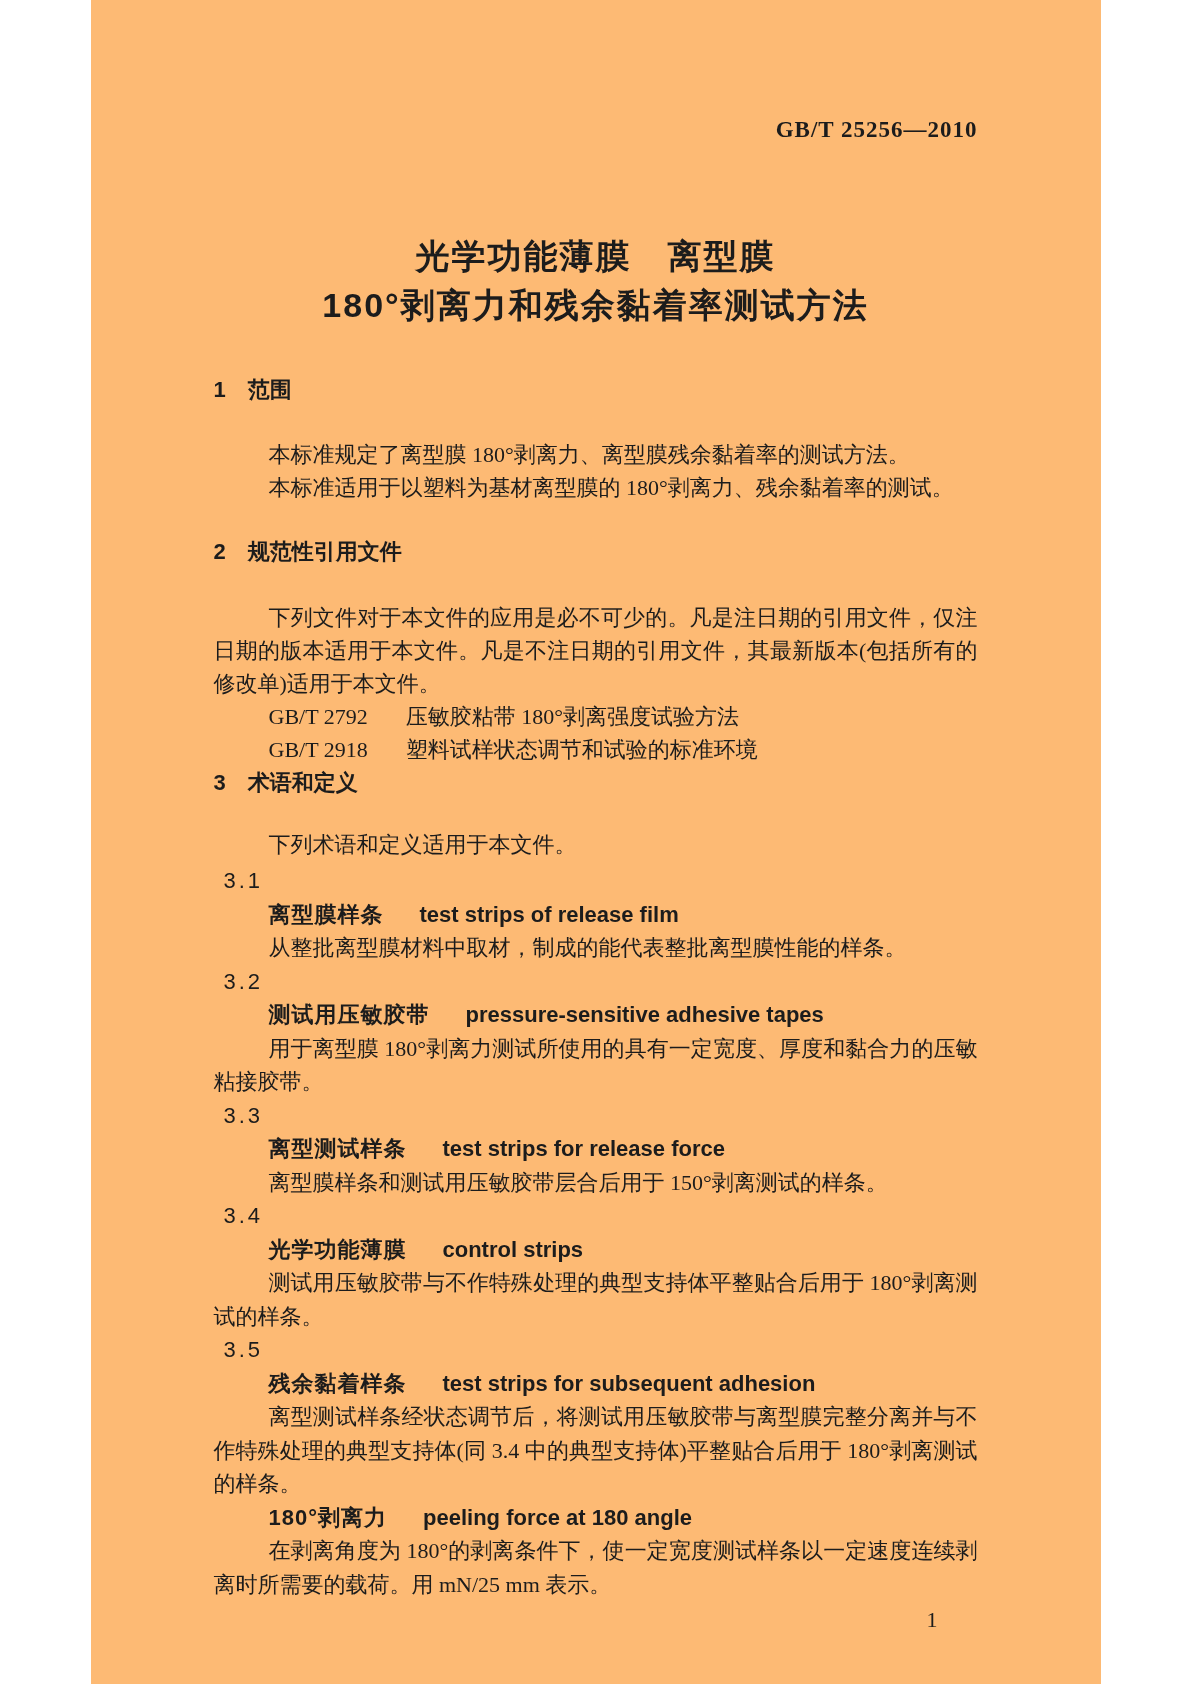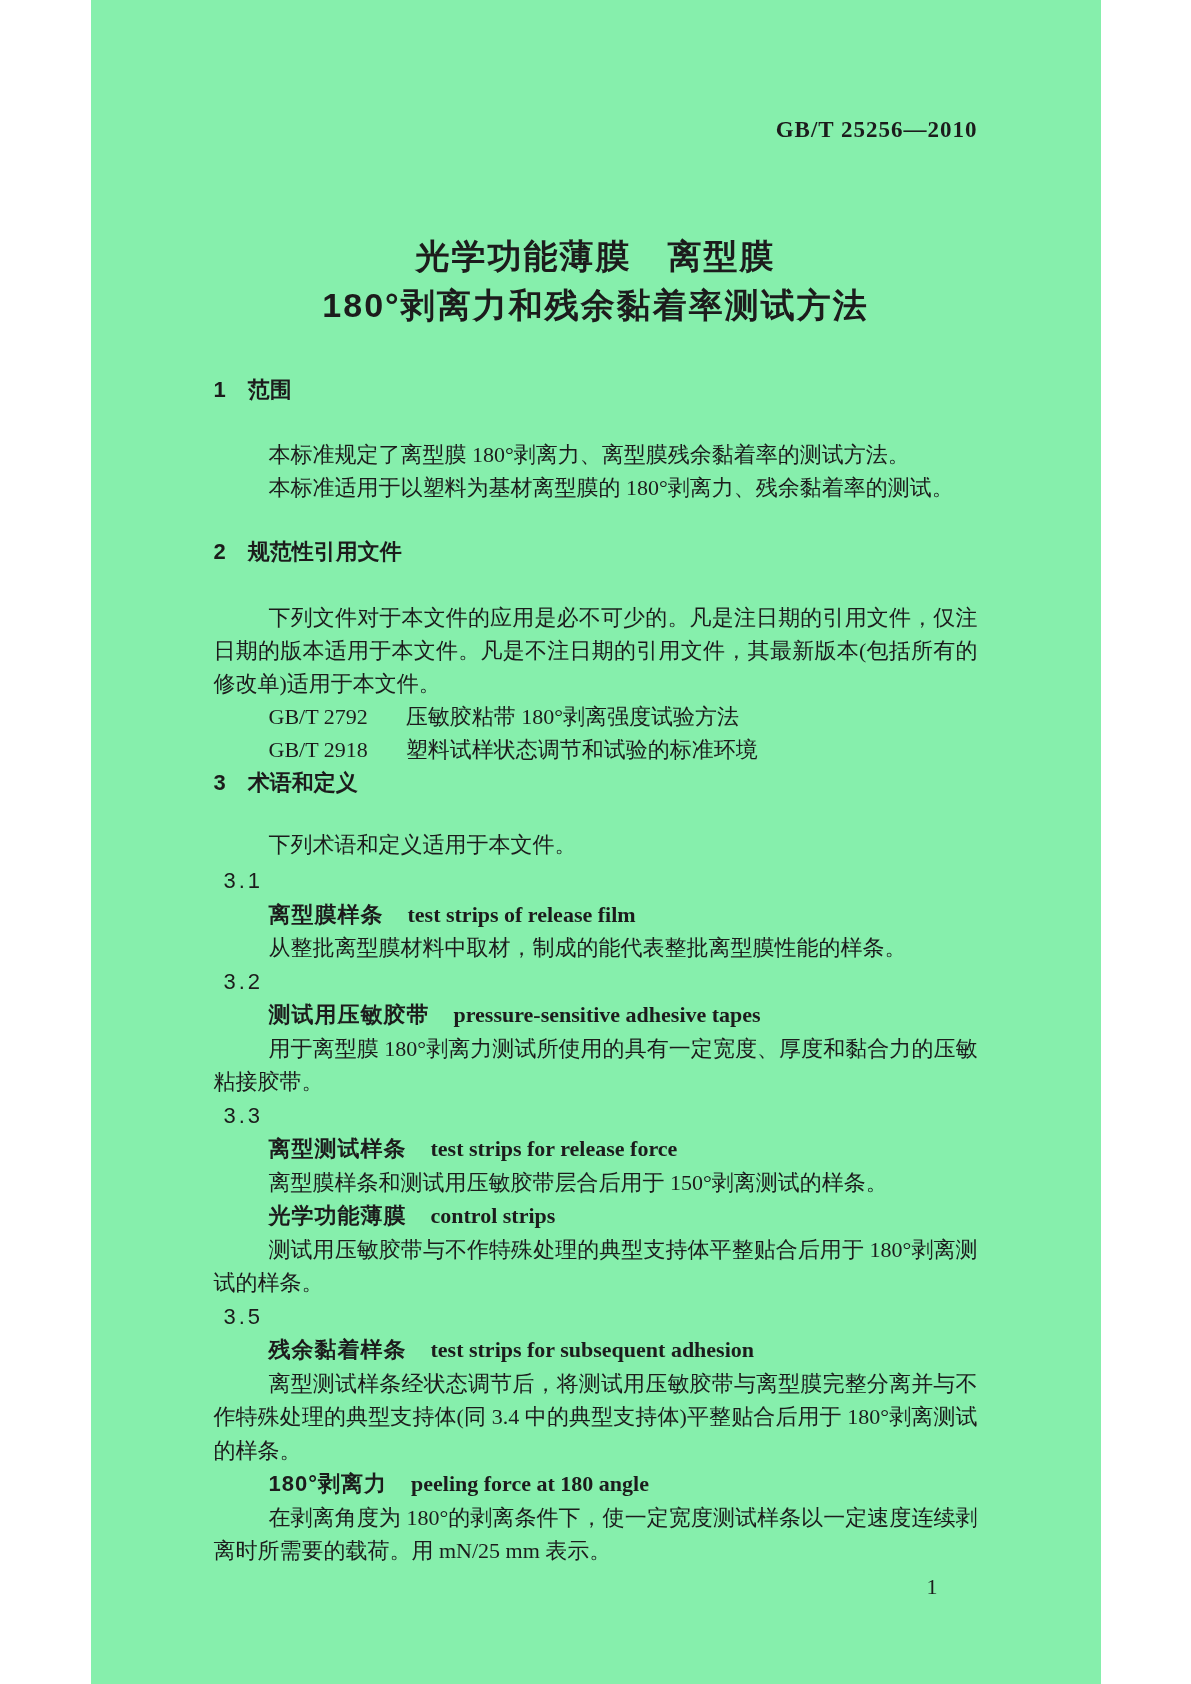--- a/index.html
+++ b/index.html
@@ -5,21 +5,21 @@
   html, body {
     margin: 0;
     padding: 0;
     background: #ffffff;
   }
   .page {
     position: relative;
     width: 1010px;
     height: 1684px;
     margin: 0 auto;
-    background: #86efac;
+    background: #fdba74;
     box-sizing: border-box;
     padding: 118px 123px 0 123px;
     color: #1c1c1c;
     font-family: "Liberation Serif", serif;
     overflow: hidden;
   }
   
   .header-row {
     text-align: right;
     font-family: "Liberation Serif", serif;
@@ -82,22 +82,22 @@
     font-size: 22px;
     line-height: 33.5px;
     padding-left: 55px;
     font-weight: bold;
   }
   .term-block .term-zh {
     font-family: "Liberation Sans", sans-serif;
     letter-spacing: 1px;
   }
   .term-block .term-en {
-    font-family: Liberation Serif, serif;
-    margin-left: 24px;
+    font-family: Liberation Sans, sans-serif;
+    margin-left: 36px;
   }
   .term-block .body { line-height: 33.5px; }
   
   .page-number {
     font-family: "Liberation Serif", serif;
     font-size: 22px;
     line-height: 33px;
     text-align: right;
     padding-right: 40px;
     margin-top: 2px;
@@ -166,20 +166,21 @@
 
       <div class="term-block">
         <div class="term-num">3.3</div>
         <div class="term-line">
           <span class="term-zh">离型测试样条</span><span class="term-en">test strips for release force</span>
         </div>
         <p class="body indent">离型膜样条和测试用压敏胶带层合后用于 150°剥离测试的样条。</p>
       </div>
 
       <div class="term-block">
+        <div class="term-num">3.4</div>
         <div class="term-line">
           <span class="term-zh">光学功能薄膜</span><span class="term-en">control strips</span>
         </div>
         <p class="body indent">测试用压敏胶带与不作特殊处理的典型支持体平整贴合后用于 180°剥离测试的样条。</p>
       </div>
 
       <div class="term-block">
         <div class="term-num">3.5</div>
         <div class="term-line">
           <span class="term-zh">残余黏着样条</span><span class="term-en">test strips for subsequent adhesion</span>

